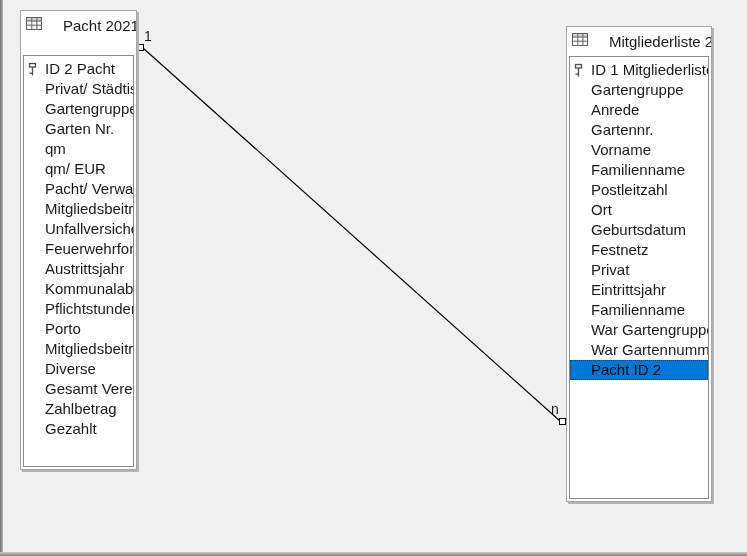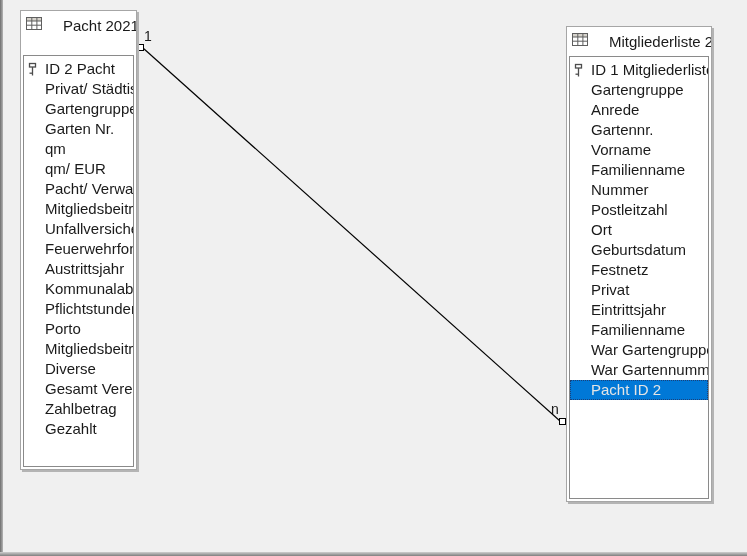--- a/index.html
+++ b/index.html
@@ -51,21 +51,21 @@
     white-space:nowrap; overflow:hidden;
     padding-left:4px;
     cursor:default;
   }
   .key-col {
     flex:0 0 17px; width:17px;
     display:inline-flex; align-items:center; justify-content:flex-start;
   }
   .field-label { white-space:nowrap; }
   .field-row.selected {
-    background:#0078d7; color:#e5e5e5;
+    background:#0078d7; color:#000000;
     outline:1px dotted #1b3f77; outline-offset:-1px;
   }
   .rel-svg { position:absolute; left:0; top:0; width:747px; height:556px; pointer-events:none; }
   .rel-svg .rel-line { pointer-events:stroke; cursor:default; }
   .cardinality {
     position:absolute; font-size:14px; color:#1a1a1a; cursor:default;
   }
   #card-1 { left:144px; top:28px; }
   #card-n { left:551px; top:401px; }
 </style>
@@ -222,24 +222,20 @@
       <div class="field-row">
         <span class="key-col"></span>
         <span class="field-label">Vorname</span>
       </div>
       <div class="field-row">
         <span class="key-col"></span>
         <span class="field-label">Familienname</span>
       </div>
       <div class="field-row">
         <span class="key-col"></span>
-        <span class="field-label">Nummer</span>
-      </div>
-      <div class="field-row">
-        <span class="key-col"></span>
         <span class="field-label">Postleitzahl</span>
       </div>
       <div class="field-row">
         <span class="key-col"></span>
         <span class="field-label">Ort</span>
       </div>
       <div class="field-row">
         <span class="key-col"></span>
         <span class="field-label">Geburtsdatum</span>
       </div>

